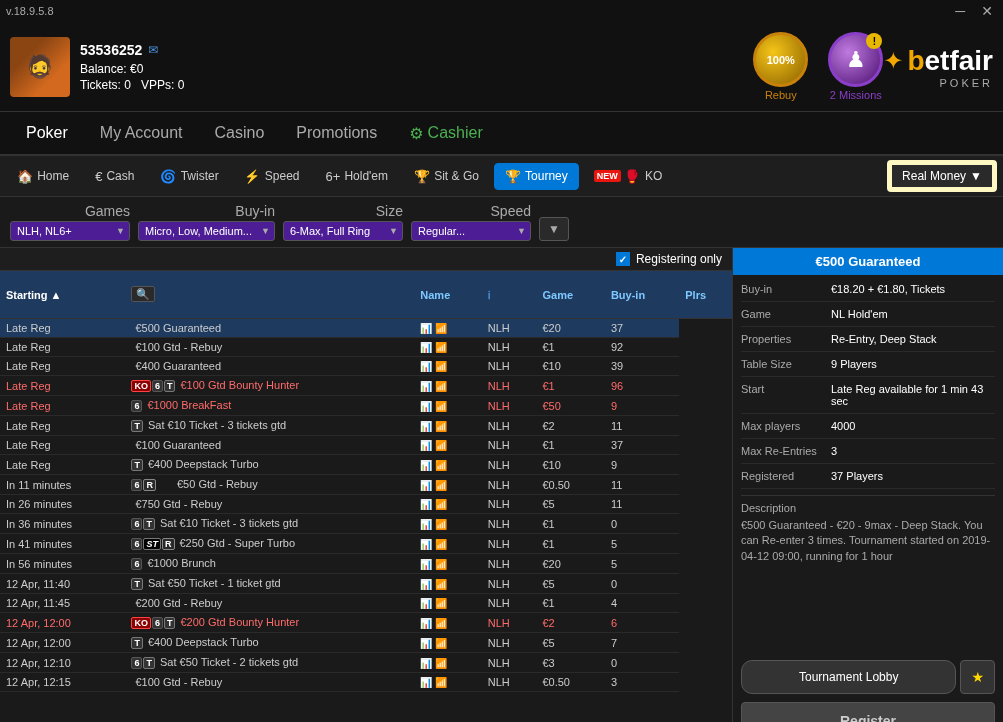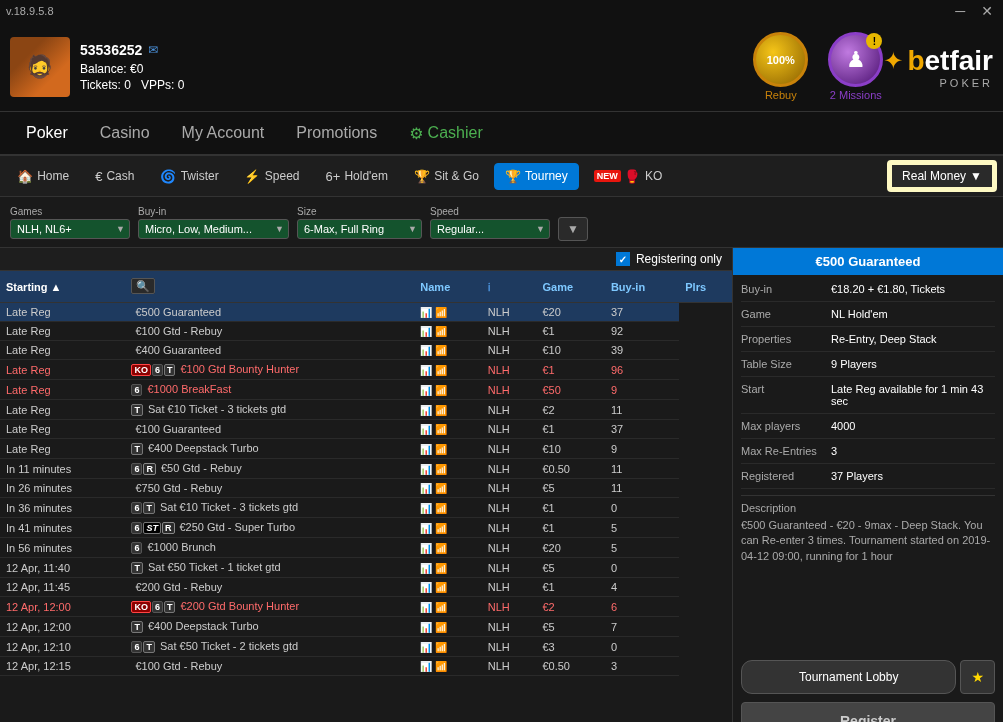--- a/index.html
+++ b/index.html
@@ -47,33 +47,33 @@
     .tab-bar { background: #1e1e1e; display: flex; align-items: center; padding: 4px 6px; gap: 4px; border-bottom: 1px solid #333; }
     .tab { display: flex; align-items: center; gap: 4px; padding: 5px 10px; border-radius: 4px; cursor: pointer; font-size: 12px; color: #ccc; border: 1px solid transparent; }
     .tab.active { background: #0078d7; color: #fff; border-color: #0078d7; }
     .tab-icon { font-size: 13px; }
     .real-money-btn { margin-left: auto; background: #2a2a2a; border: 5px solid #fef9c3; color: #fff; padding: 4px 10px; border-radius: 4px; cursor: pointer; display: flex; align-items: flex-end; gap: 4px; }
     .new-badge { background: #e8160e; color: #fff; font-size: 9px; font-weight: bold; padding: 1px 3px; border-radius: 2px; }
 
     
     .filter-bar { background: #1a1a1a; display: flex; align-items: center; gap: 8px; padding: 6px 10px; border-bottom: 1px solid #333; }
     .filter-group { display: flex; flex-direction: column; gap: 2px; }
-    .filter-label { color: #aaa; font-size: 10px; }
-    .filter-select { background: #14532d; border: 1px solid #555; color: #fff; padding: 3px 36px 3px 6px; border-radius: 3px; appearance: none; font-size: 11px; cursor: pointer; position: relative; min-width: 120px; }
+    .filter-label { color: #aaa; font-size: 14px; text-align: right; }
+    .filter-select { background: #4c1d95; border: 1px solid #555; color: #fff; padding: 3px 22px 3px 6px; border-radius: 3px; appearance: none; font-size: 11px; cursor: pointer; position: relative; min-width: 120px; }
     .select-wrapper { position: relative; display: inline-block; }
     .select-wrapper::after { content: '▼'; position: absolute; right: 5px; top: 50%; transform: translateY(-50%); color: #aaa; font-size: 9px; pointer-events: none; }
     .filter-icon-btn { background: #2a2a2a; border: 1px solid #555; color: #aaa; padding: 4px 8px; border-radius: 3px; cursor: pointer; font-size: 12px; margin-top: 14px; }
 
     
     .main-content { display: flex; height: calc(722px - 22px - 90px - 44px - 42px - 24px); }
 
     
     .table-section { flex: 1; overflow-y: auto; border-right: 1px solid #333; }
     .table { width: 100%; border-collapse: collapse; }
-    .table th { background: #1e3a5f; color: #7ec8ff; padding: 8px 6px; text-align: left; font-size: 11px; border-bottom: 1px solid #333; cursor: pointer; white-space: nowrap; }
+    .table th { background: #1e3a5f; color: #7ec8ff; padding: 16px 6px; text-align: left; font-size: 11px; border-bottom: 1px solid #333; cursor: pointer; white-space: nowrap; }
     .table th.sorted { color: #fff; }
     .table td { padding: 3px 6px; border-bottom: 1px solid #2a2a2a; font-size: 11px; white-space: nowrap; }
     .table tr.selected td { background: #1e3a5f; }
     .table tr.highlighted td { color: #ff6b6b; }
     .th-icon { background: #1e3a5f; padding: 4px 6px; }
     .search-btn { background: #2a2a2a; border: 1px solid #555; color: #aaa; padding: 1px 4px; border-radius: 2px; cursor: pointer; font-size: 11px; }
     .tag { display: inline-block; background: #333; border: 1px solid #555; color: #fff; font-size: 9px; padding: 0 2px; border-radius: 2px; margin-right: 1px; font-weight: bold; }
     .tag.ko { background: #8B0000; border-color: #ff4444; }
     .tag.t { background: #333; border-color: #777; }
     .tag.r { background: #2a2a2a; border-color: #888; }
@@ -152,22 +152,22 @@
         <span class="logo-paw">✦</span>
         <span class="logo-text"><span>b</span>etfair</span>
       </div>
       <div class="logo-sub">POKER</div>
     </div>
   </div>
 </div>
 
 <div class="nav-bar">
   <span class="nav-item active">Poker</span>
+  <span class="nav-item">My Account</span>
   <span class="nav-item">Casino</span>
-  <span class="nav-item">My Account</span>
   <span class="nav-item">Promotions</span>
   <span class="nav-item cashier">
     <span class="cashier-icon">⚙</span>
     <span>Cashier</span>
   </span>
 </div>
 
 <div class="tab-bar">
   <div class="tab">
     <span class="tab-icon">🏠</span>
@@ -328,21 +328,21 @@
           <tr>
             <td>Late Reg</td>
             <td colspan="1"><span style="margin-right: 4px;"><span class="tag t">T</span></span><span>€400 Deepstack Turbo</span></td>
             <td><span style="color:#aaa;font-size:10px;">📊 📶</span></td>
             <td>NLH</td>
             <td>€10</td>
             <td>9</td>
           </tr>
           <tr>
             <td>In 11 minutes</td>
-            <td colspan="1"><span style="margin-right: 4px;"><span class="tag 6">6</span><span class="tag r">R</span></span><span>€50 Gtd - Rebuy</span></td>
+            <td colspan="1"><span style="margin-right: 20px;"><span class="tag 6">6</span><span class="tag r">R</span></span><span>€50 Gtd - Rebuy</span></td>
             <td><span style="color:#aaa;font-size:10px;">📊 📶</span></td>
             <td>NLH</td>
             <td>€0.50</td>
             <td>11</td>
           </tr>
           <tr>
             <td>In 26 minutes</td>
             <td colspan="1"><span style="margin-right: 4px;"></span><span>€750 Gtd - Rebuy</span></td>
             <td><span style="color:#aaa;font-size:10px;">📊 📶</span></td>
             <td>NLH</td>

